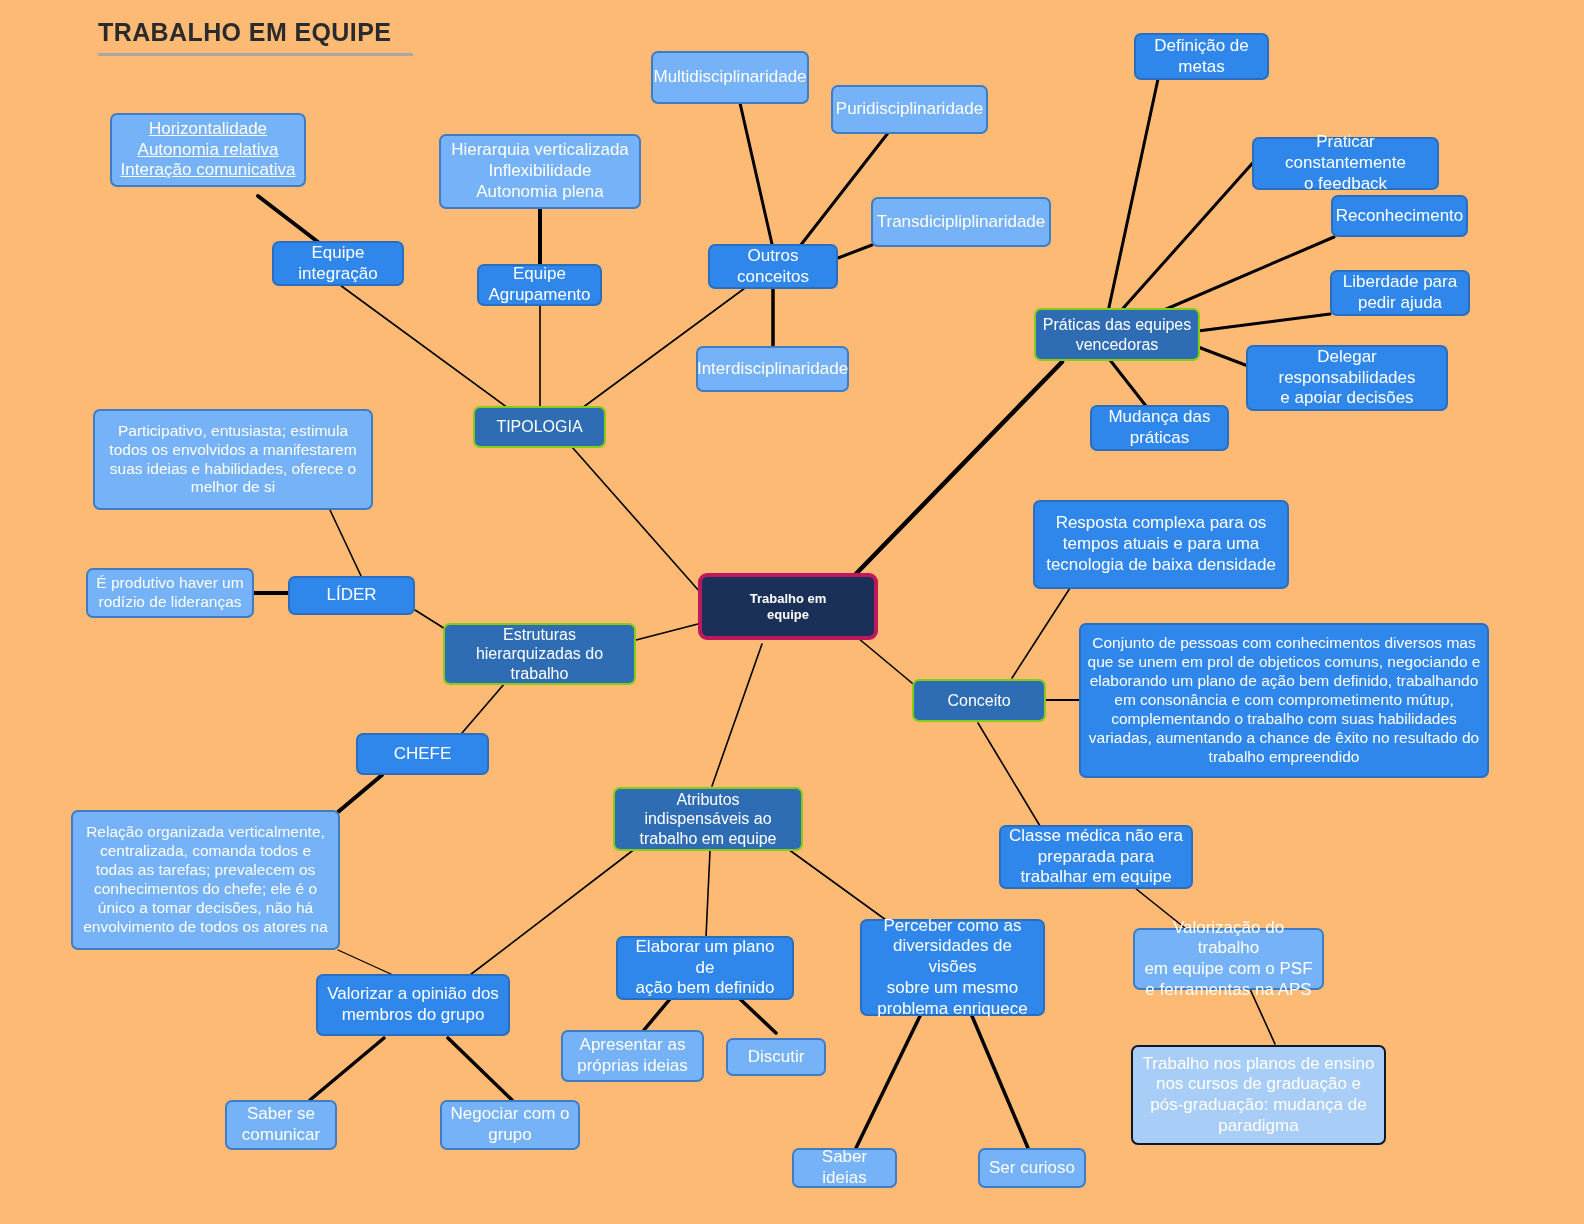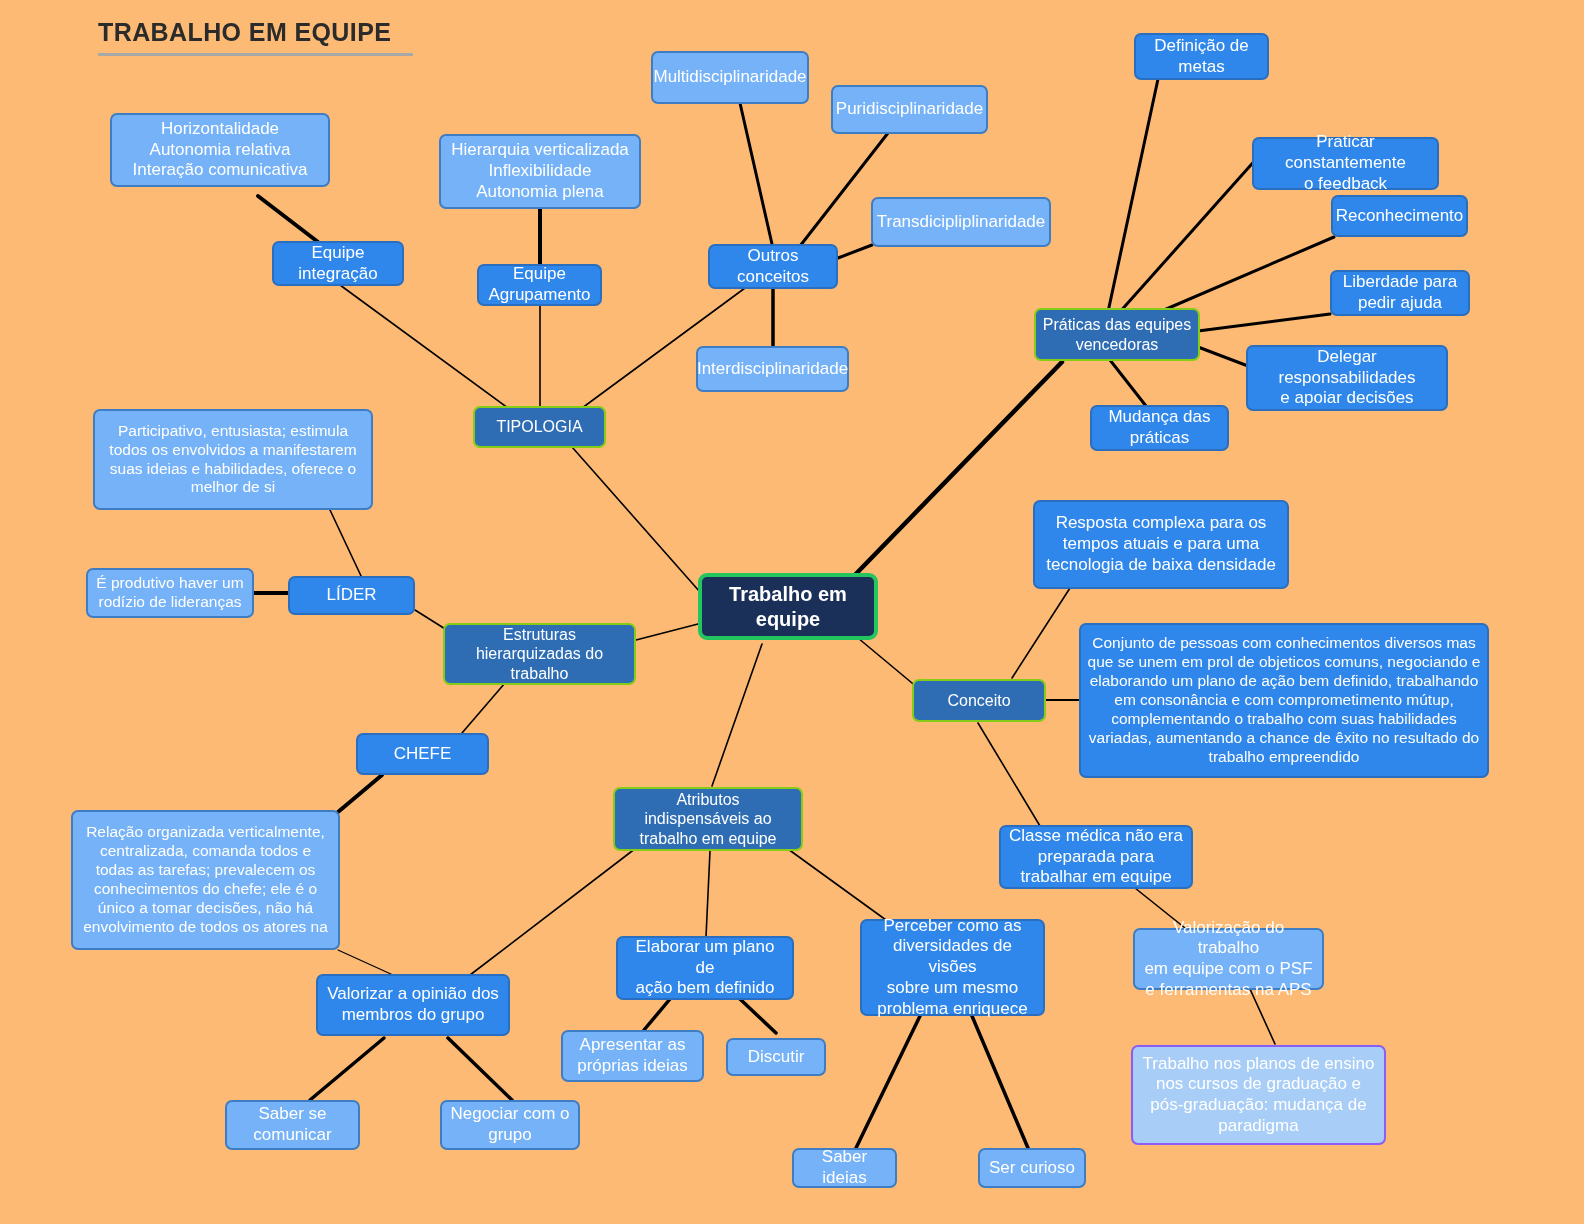--- a/index.html
+++ b/index.html
@@ -51,43 +51,43 @@
     color: #ffffff;
     border-radius: 7px;
     line-height: 1.22;
     padding: 4px 6px;
     white-space: pre-line;
     z-index: 5;
   }
   
   .n-root {
     background: #1b3058;
-    border: 4px solid #22c55e;
+    border: 4px solid #be185d;
     font-weight: bold;
-    font-size: 20px;
+    font-size: 13px;
     border-radius: 9px;
   }
   .n-cat {
     background: #2e6db4;
     border: 2px solid #84cc16;
     font-size: 16px;
   }
   .n-mid {
     background: #2f87eb;
     border: 2px solid #2a6fbf;
     font-size: 17px;
   }
   .n-leaf {
     background: #76b2f7;
     border: 2px solid #3e7dc4;
     font-size: 17px;
   }
   .n-pale {
     background: #a8cdf7;
-    border: 2px solid #8b5cf6;
+    border: 2px solid #0f172a;
     font-size: 17px;
   }
   .n-small { font-size: 15.5px; }
 </style>
 </head>
 <body>
 
 <div id="canvas">
 
   <svg id="edges" viewBox="0 0 1584 1224">
@@ -142,21 +142,21 @@
   </div>
 
   <div class="node n-root" style="left:698px; top:573px; width:180px; height:67px;">Trabalho em
 equipe</div>
 
   <div class="node n-cat" style="left:473px; top:406px; width:133px; height:42px;">TIPOLOGIA</div>
   <div class="node n-mid" style="left:272px; top:241px; width:132px; height:45px;">Equipe
 integração</div>
   <div class="node n-mid" style="left:477px; top:264px; width:125px; height:42px;">Equipe
 Agrupamento</div>
-  <div class="node n-leaf" style="left:110px; top:113px; width:220px; height:74px;">Horizontalidade
+  <div class="node n-leaf" style="left:110px; top:113px; width:196px; height:74px;text-decoration:underline;">Horizontalidade
 Autonomia relativa
 Interação comunicativa</div>
   <div class="node n-leaf" style="left:439px; top:134px; width:202px; height:75px;">Hierarquia verticalizada
 Inflexibilidade
 Autonomia plena</div>
 
   <div class="node n-mid" style="left:708px; top:244px; width:130px; height:45px;">Outros
 conceitos</div>
   <div class="node n-leaf" style="left:651px; top:51px; width:158px; height:53px;">Multidisciplinaridade</div>
   <div class="node n-leaf" style="left:831px; top:85px; width:157px; height:49px;">Puridisciplinaridade</div>
@@ -201,21 +201,21 @@
   <div class="node n-pale" style="left:1131px; top:1045px; width:255px; height:100px;">Trabalho nos planos de ensino
 nos cursos de graduação e
 pós-graduação: mudança de
 paradigma</div>
 
   <div class="node n-cat" style="left:613px; top:787px; width:190px; height:64px;">Atributos
 indispensáveis ao
 trabalho em equipe</div>
   <div class="node n-mid" style="left:316px; top:974px; width:194px; height:62px;">Valorizar a opinião dos
 membros do grupo</div>
-  <div class="node n-leaf" style="left:225px; top:1100px; width:135px; height:50px;">Saber se
+  <div class="node n-leaf" style="left:225px; top:1100px; width:112px; height:50px;">Saber se
 comunicar</div>
   <div class="node n-leaf" style="left:440px; top:1100px; width:140px; height:50px;">Negociar com o
 grupo</div>
   <div class="node n-mid" style="left:616px; top:936px; width:178px; height:64px;">Elaborar um plano de
 ação bem definido</div>
   <div class="node n-leaf" style="left:561px; top:1030px; width:143px; height:52px;">Apresentar as
 próprias ideias</div>
   <div class="node n-leaf" style="left:726px; top:1038px; width:100px; height:38px;">Discutir</div>
   <div class="node n-mid" style="left:860px; top:919px; width:185px; height:97px;">Perceber como as
 diversidades de visões

